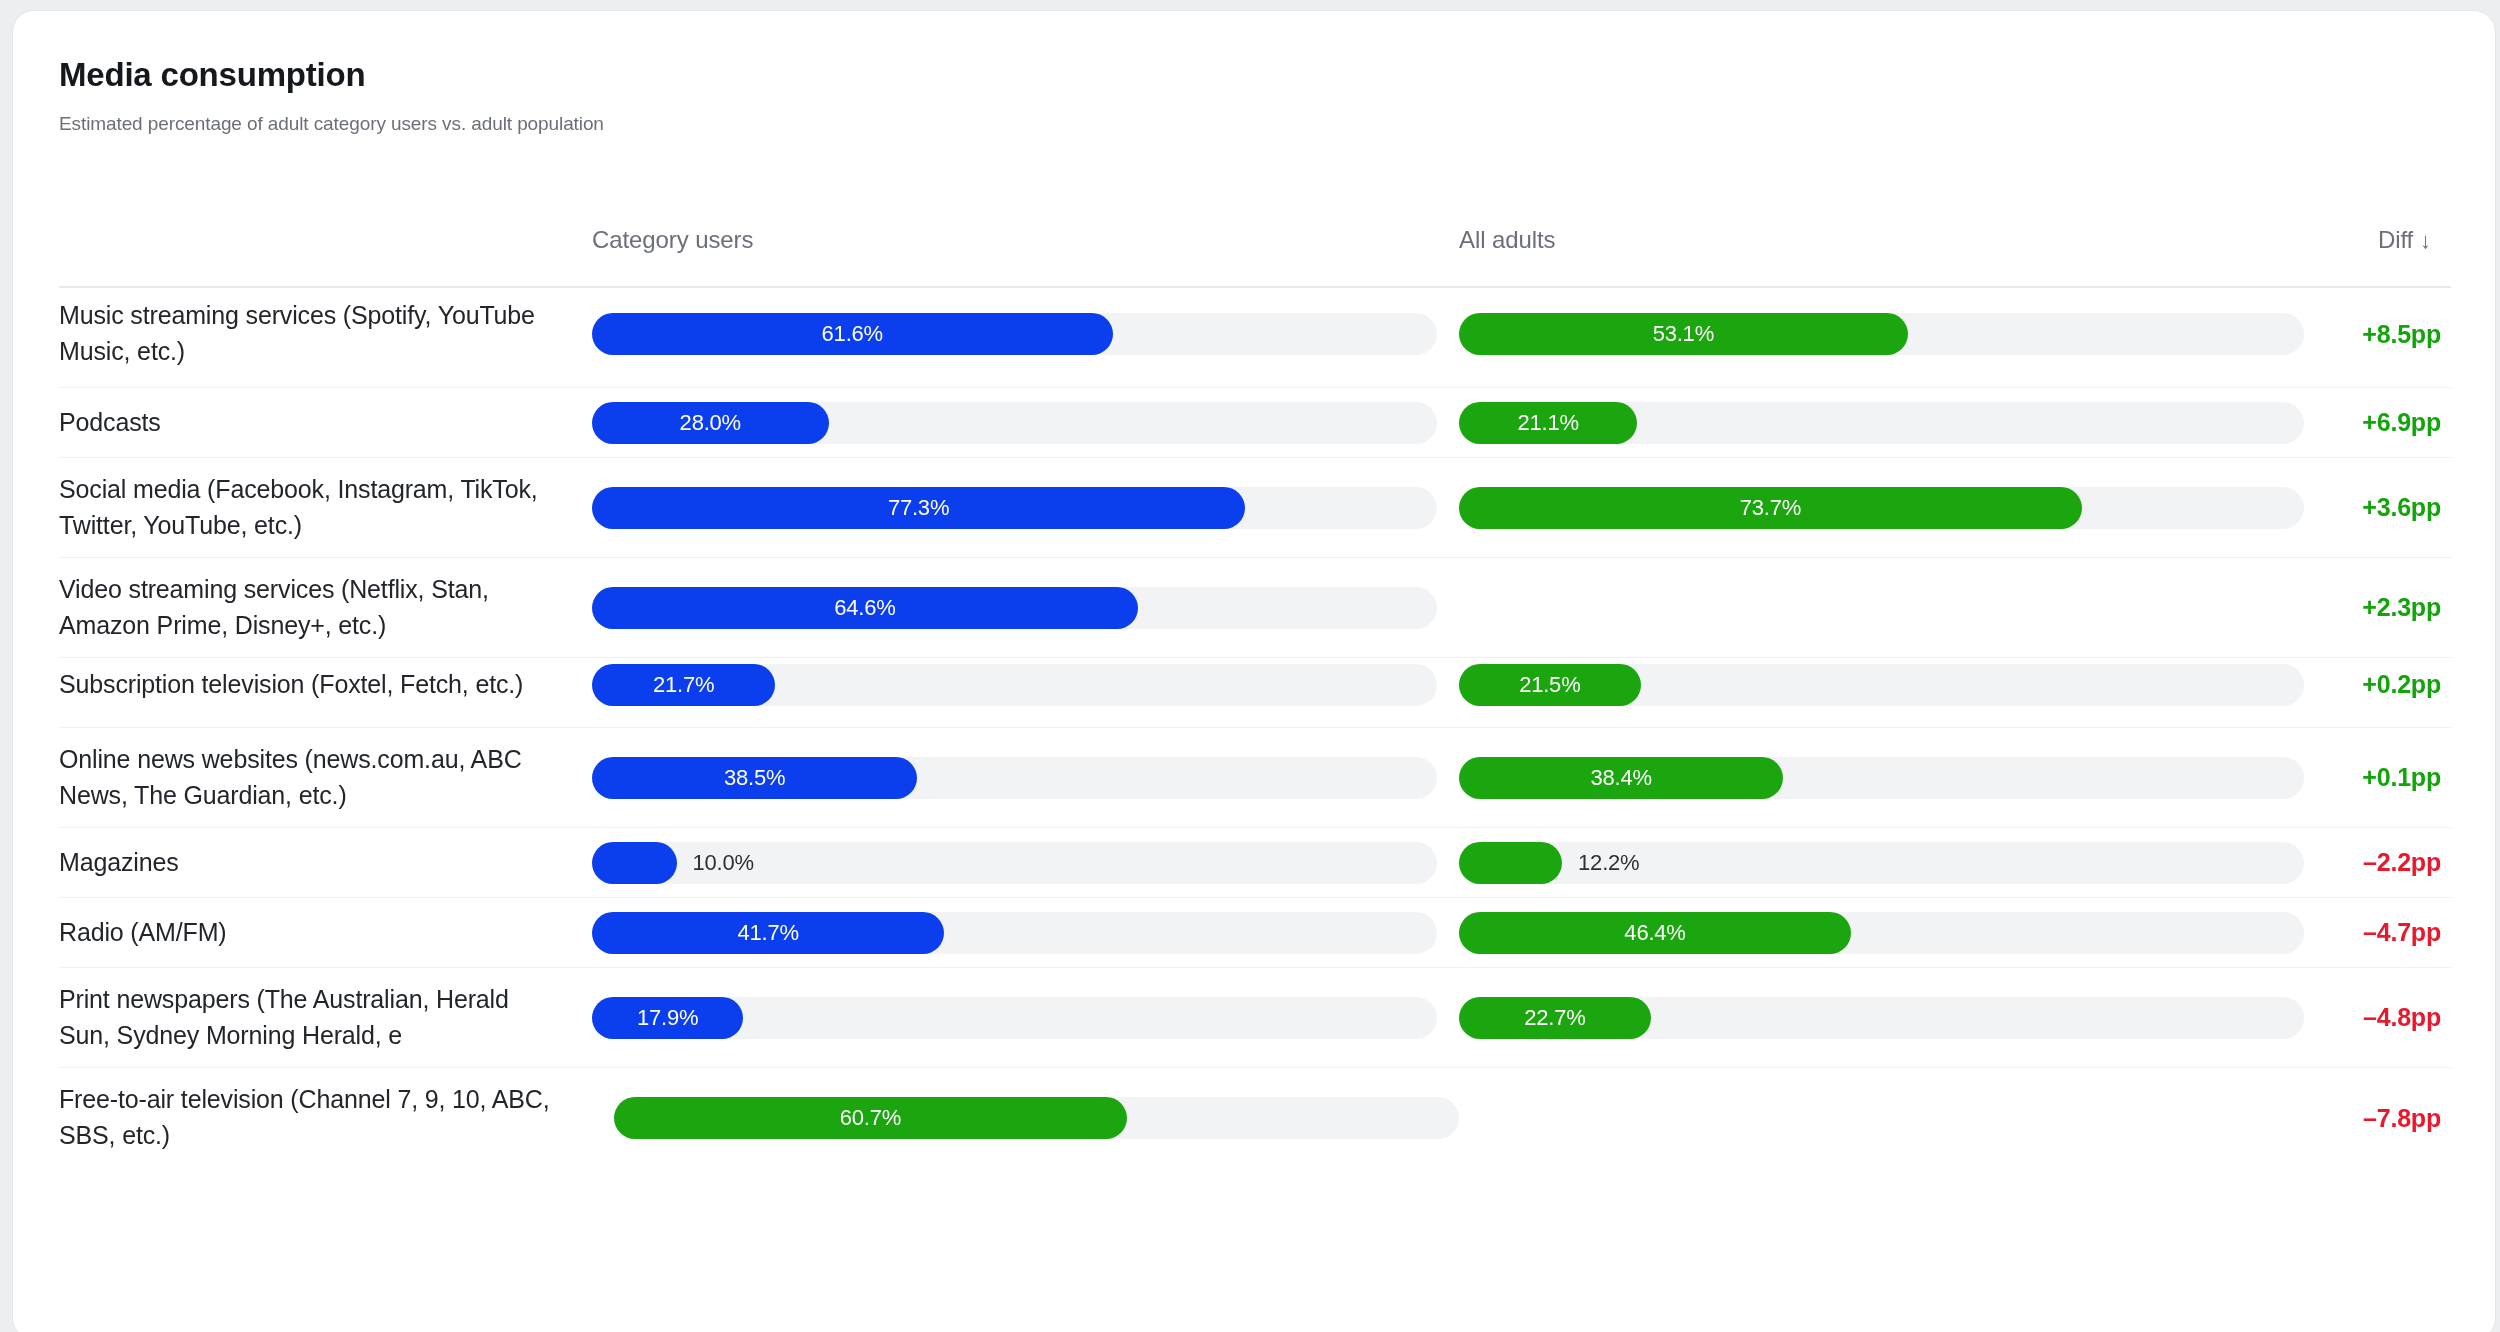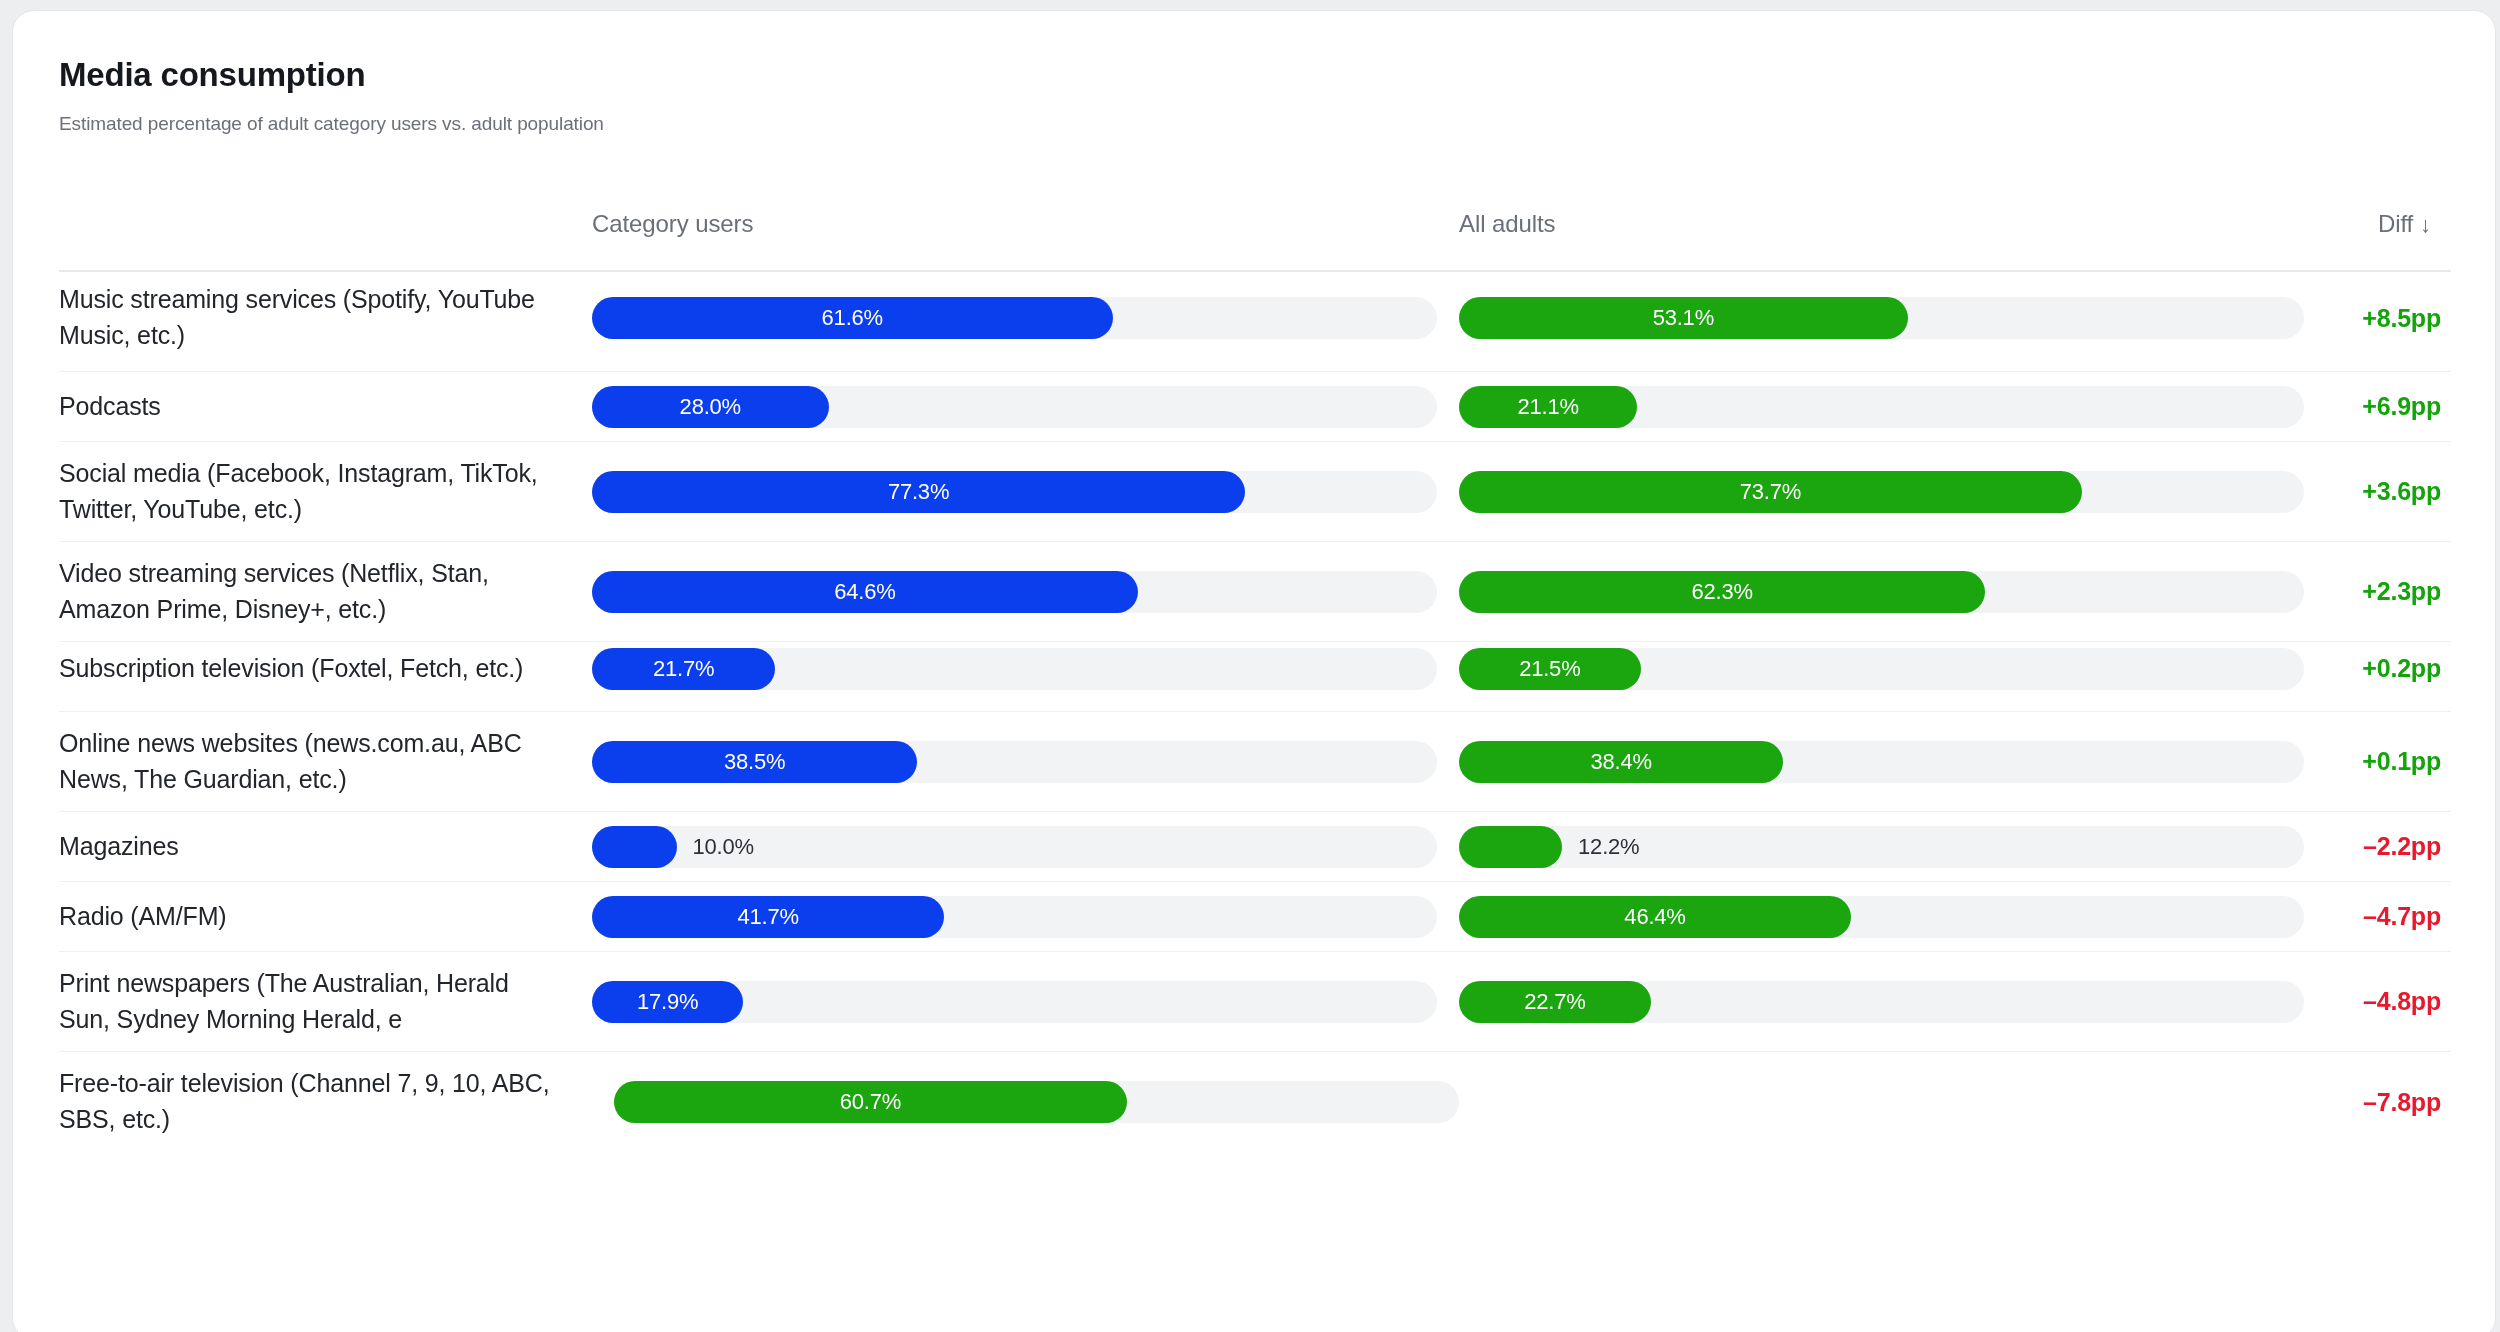--- a/index.html
+++ b/index.html
@@ -40,21 +40,21 @@
     font-weight: 400;
     color: #6B7078;
     letter-spacing: -0.1px;
     line-height: 1.2;
   }
 
   
   .table {
     position: absolute;
     left: 46px;
-    top: 199px;
+    top: 215px;
     width: 2392px;
   }
 
   .row {
     display: flex;
     align-items: center;
     width: 100%;
   }
 
   .head-row {
@@ -233,27 +233,20 @@
           <div class="col-label">
             <div class="row-label">Video streaming services (Netflix, Stan, Amazon Prime, Disney+, etc.)</div>
           </div>
           <div class="col-bar">
             <div class="track">
               <div class="fill blue" style="width: 64.6%;">
                 <span class="bar-value-in">64.6%</span>
               </div>
             </div>
           </div>
-          <div class="col-bar sep">
-            <div class="track">
-              <div class="fill green" style="width: 62.3%;">
-                <span class="bar-value-in">62.3%</span>
-              </div>
-            </div>
-          </div>
           <div class="col-diff"><span class="diff-value diff-pos">+2.3pp</span></div>
         </div>
         <div class="row data-row" style="min-height: 70px; padding-top: 0px; padding-bottom: 16px;">
           <div class="col-label">
             <div class="row-label">Subscription television (Foxtel, Fetch, etc.)</div>
           </div>
           <div class="col-bar">
             <div class="track">
               <div class="fill blue" style="width: 21.7%;">
                 <span class="bar-value-in">21.7%</span>

